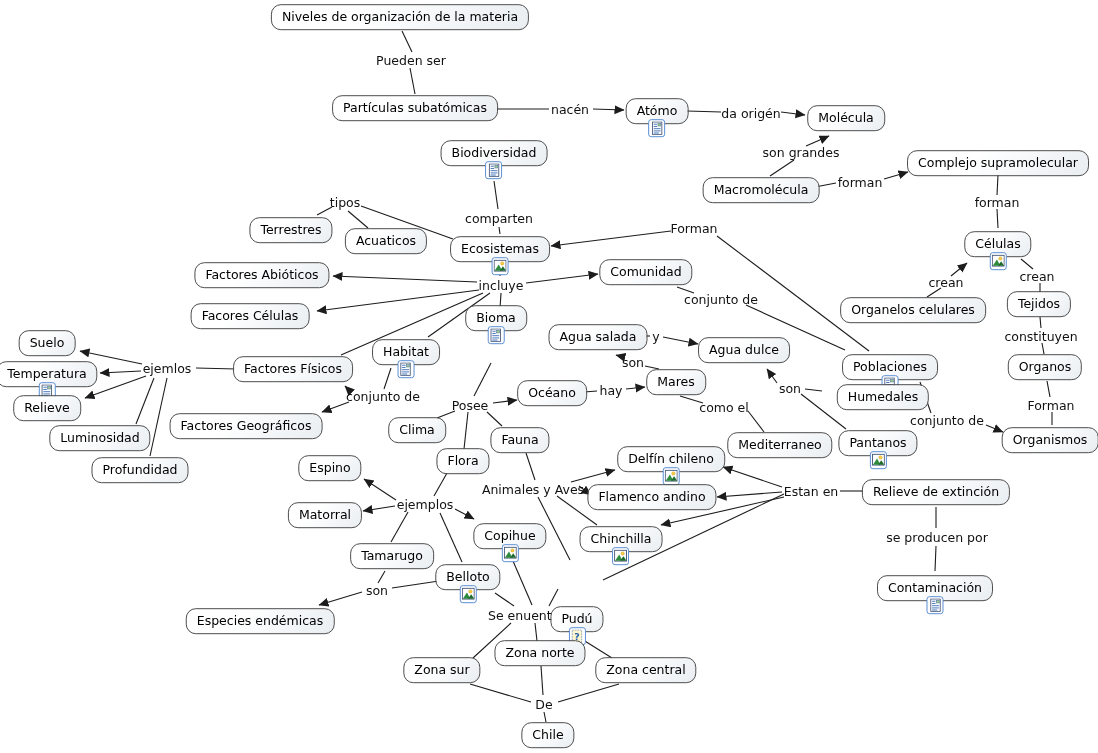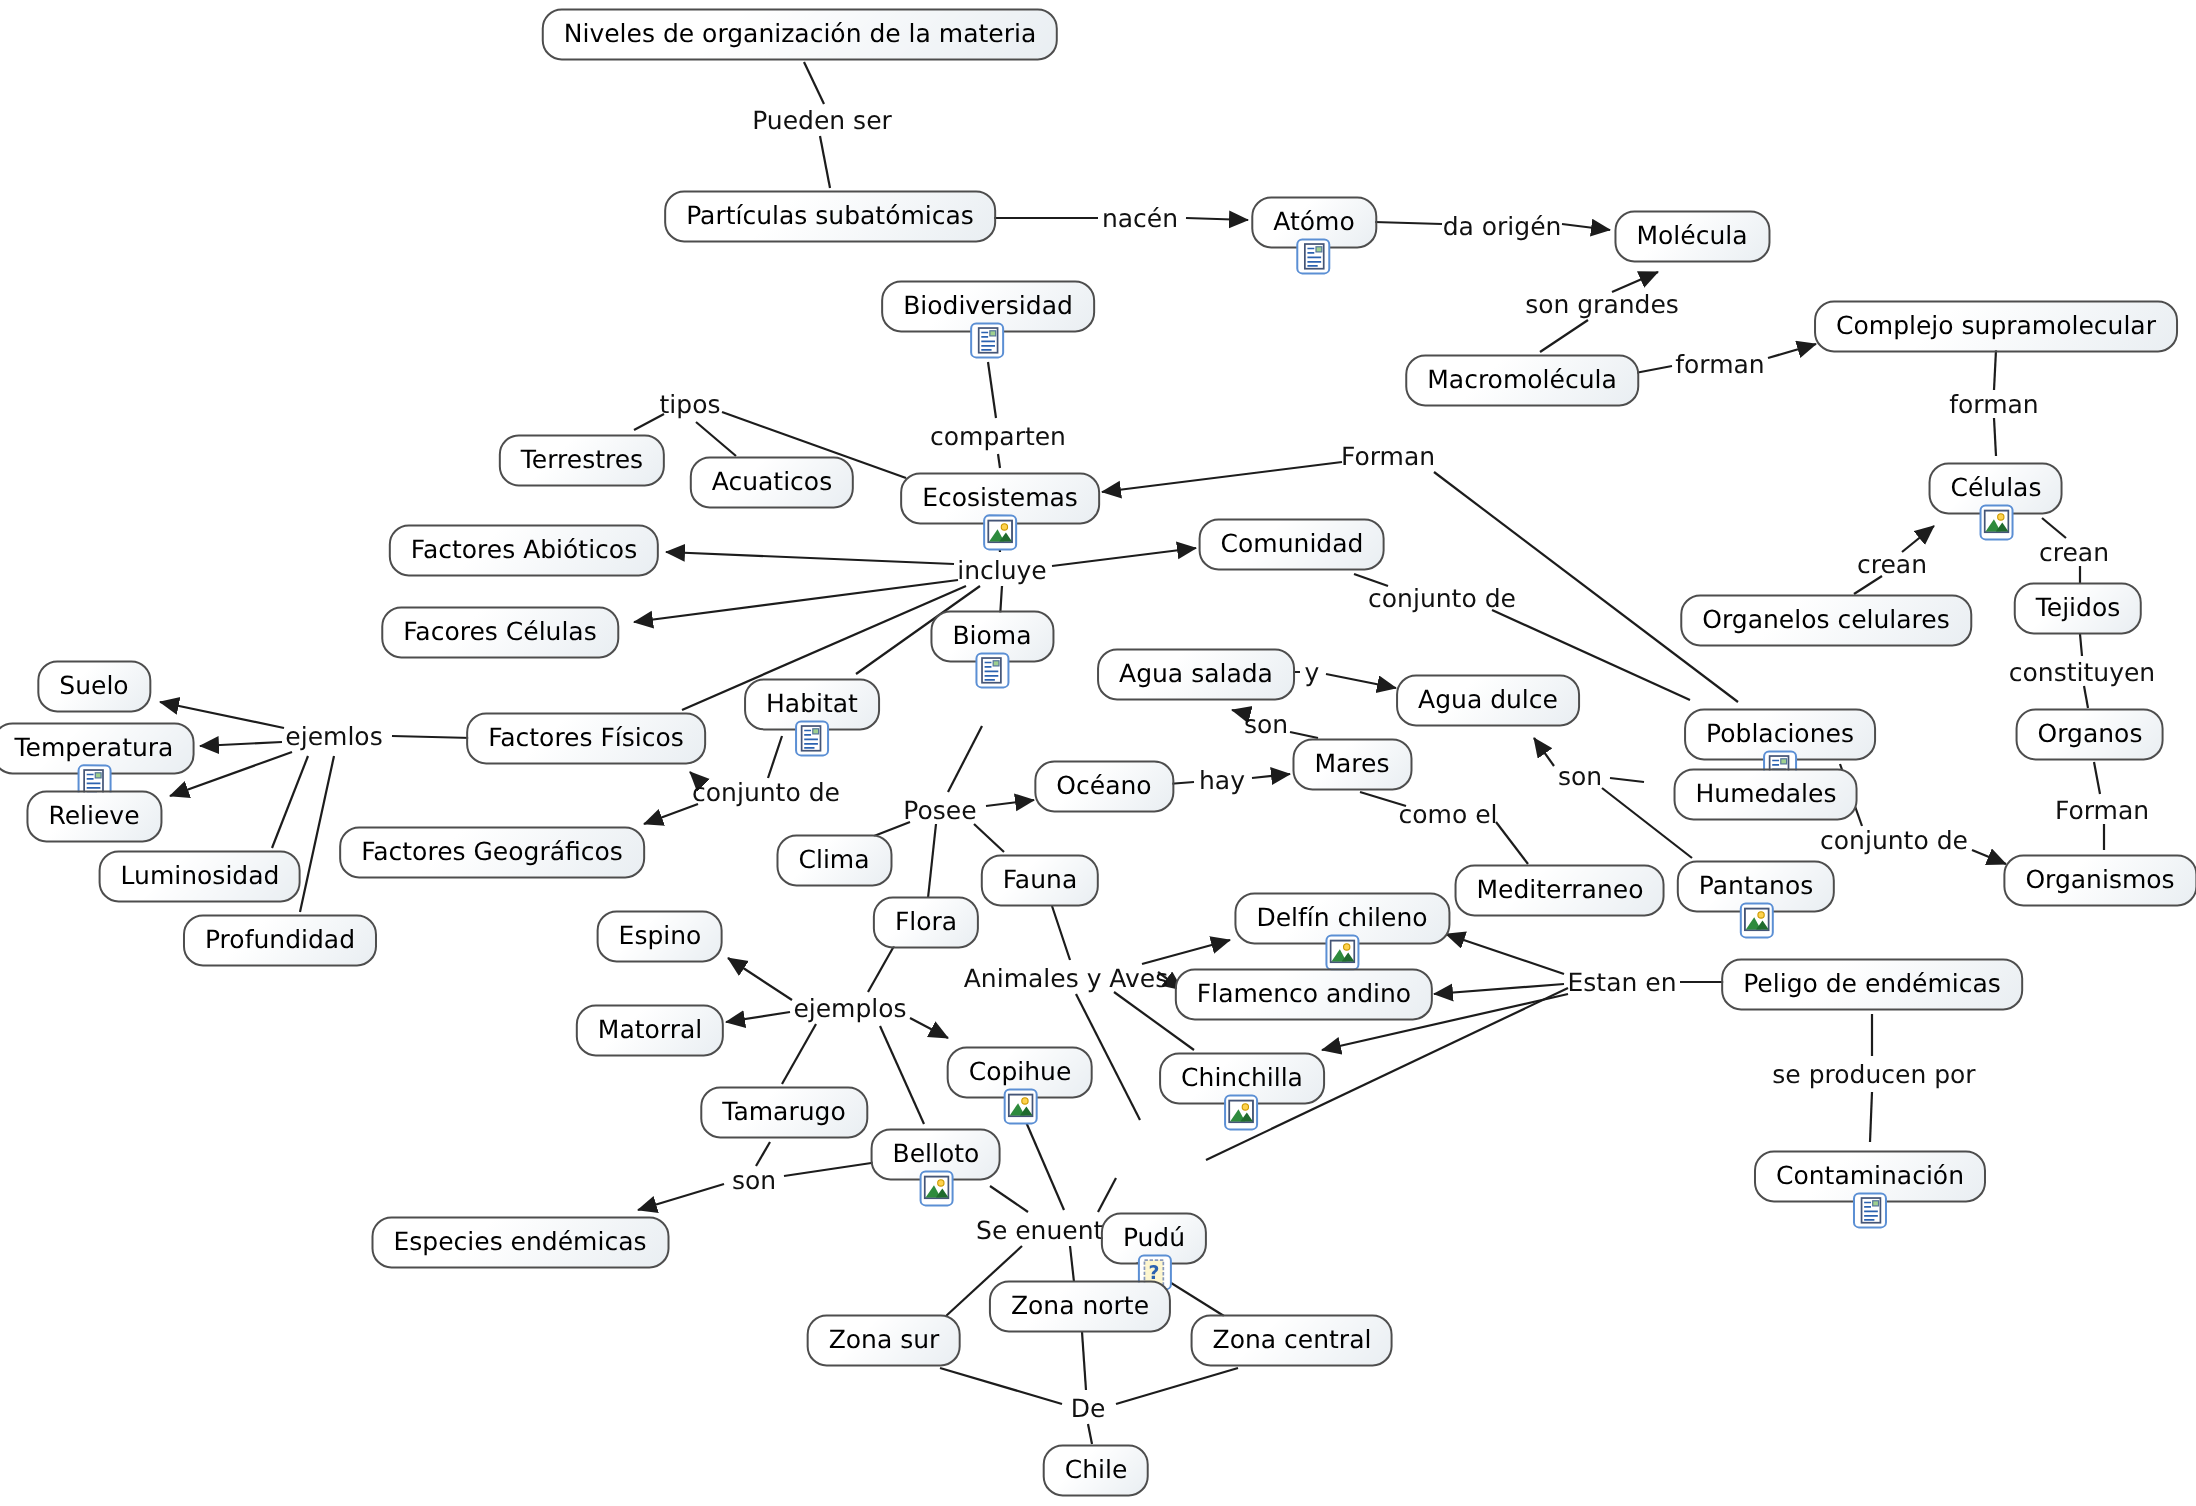--- a/index.html
+++ b/index.html
@@ -322,21 +322,21 @@
         </span></div>
       <div class="node" style="left: 652px; top: 497px;">Flamenco andino</div>
       <div class="node" style="left: 621px; top: 539px;">Chinchilla<span class="res-icon">
           <svg width="13" height="13" viewBox="0 0 14 14">
             <rect x="0.6" y="1.2" width="12.8" height="11.6" fill="#ffffff" stroke="#445577" stroke-width="1"></rect>
             <circle cx="9.3" cy="4.6" r="1.7" fill="#ffd24d" stroke="#cc9900" stroke-width="0.6"></circle>
             <path d="M1.1 12.4 L5.6 5.8 L9.2 12.4 z" fill="#2e8b3d"></path>
             <path d="M6.6 12.4 L10.1 7.6 L13.4 12.4 z" fill="#1f6b2e"></path>
           </svg>
         </span></div>
-      <div class="node" style="left: 936px; top: 492px;">Peligo de endémicas</div>
+      <div class="node" style="left: 936px; top: 492px;">Relieve de extinción</div>
       <div class="node" style="left: 935px; top: 588px;">Contaminación<span class="res-icon">
           <svg width="12" height="14" viewBox="0 0 14 16">
             <rect x="1.5" y="0.8" width="11" height="14.4" fill="#ffffff" stroke="#445577" stroke-width="1"></rect>
             <rect x="8" y="2.4" width="3.4" height="3" fill="#9fd08f" stroke="#557799" stroke-width="0.7"></rect>
             <line x1="3" y1="3.4" x2="7" y2="3.4" stroke="#2b62b0" stroke-width="1"></line>
             <line x1="3" y1="6" x2="7" y2="6" stroke="#2b62b0" stroke-width="1"></line>
             <line x1="3" y1="8.6" x2="11" y2="8.6" stroke="#2b62b0" stroke-width="1"></line>
             <line x1="3" y1="11.2" x2="11" y2="11.2" stroke="#2b62b0" stroke-width="1"></line>
             <line x1="3" y1="13.6" x2="9" y2="13.6" stroke="#2b62b0" stroke-width="1"></line>
           </svg>

